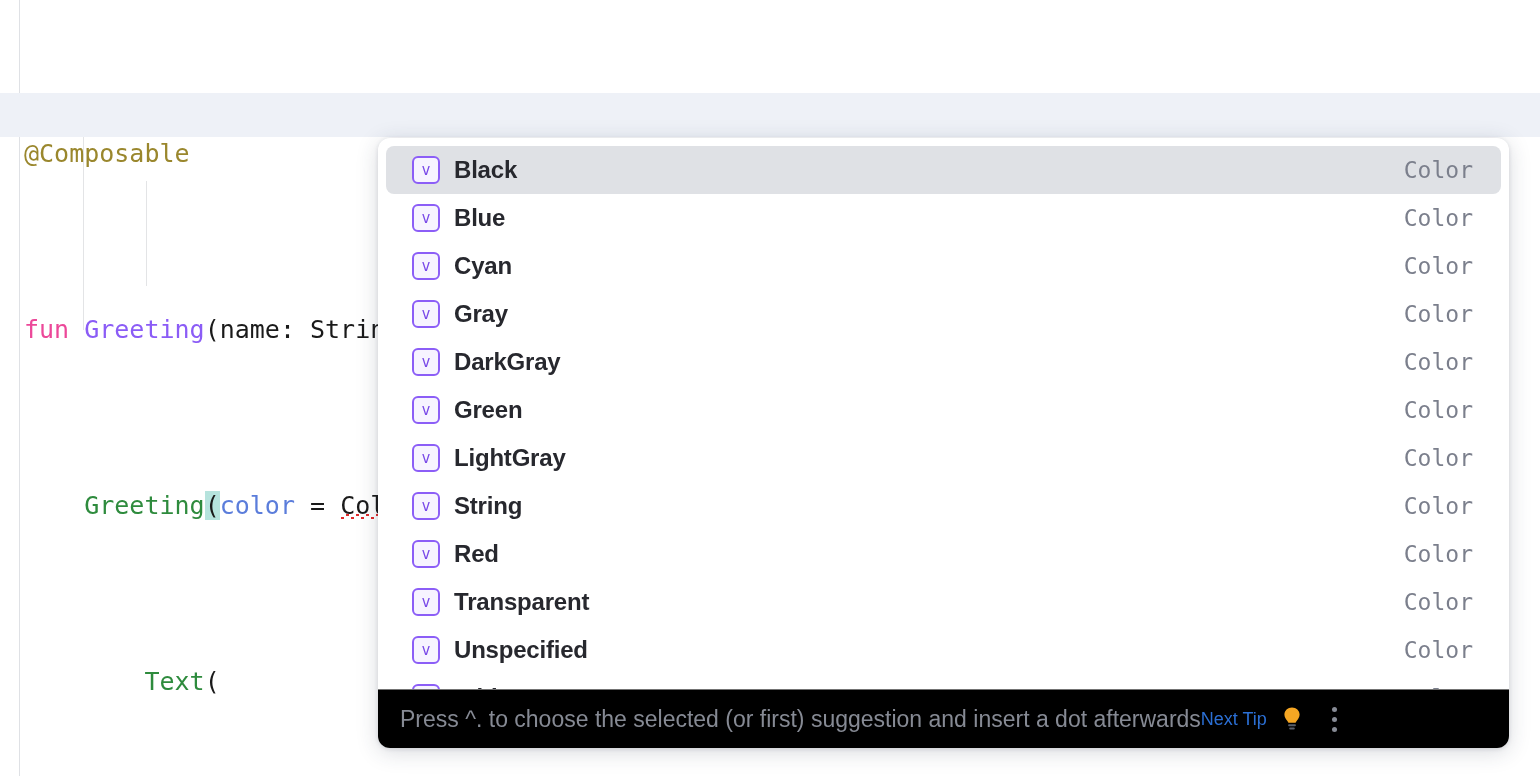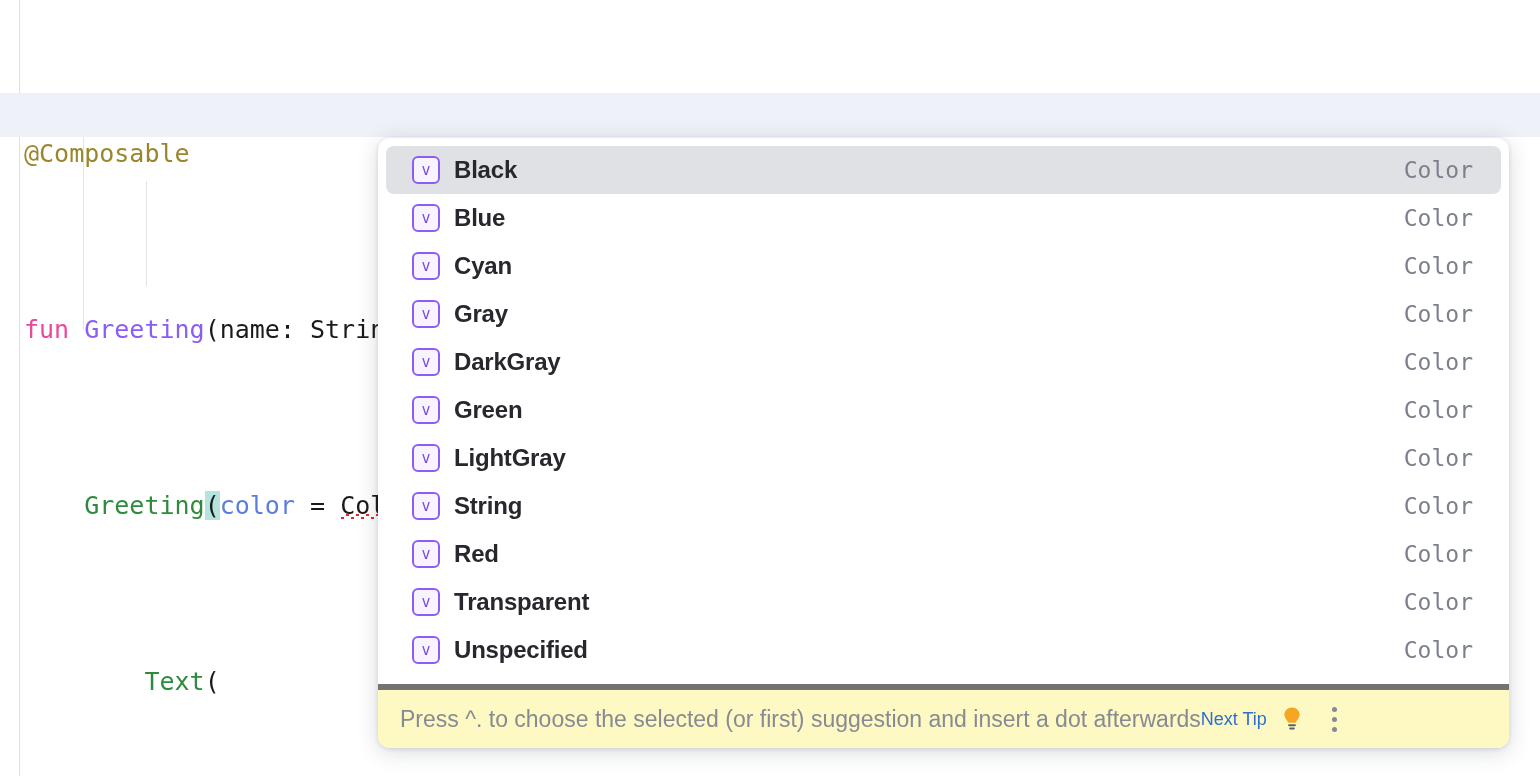--- a/index.html
+++ b/index.html
@@ -154,22 +154,22 @@
     margin-right: 28px;
     font-family: "DejaVu Sans Mono", "Liberation Mono", monospace;
     font-size: 23px;
     color: #7b7f8c;
   }
 
   
   #popup-footer {
     flex: 0 0 auto;
     height: 58px;
-    background: #fef9c3;
-    border-top: 6px solid #737373;
+    background: #000000;
+    border-top: 1px solid #737373;
     display: flex;
     align-items: center;
     padding: 0 22px 0 22px;
     text-align: right;
   }
   .footer-hint {
     font-family: "Liberation Sans", "DejaVu Sans", sans-serif;
     font-size: 23px;
     color: #868a94;
     white-space: nowrap;

